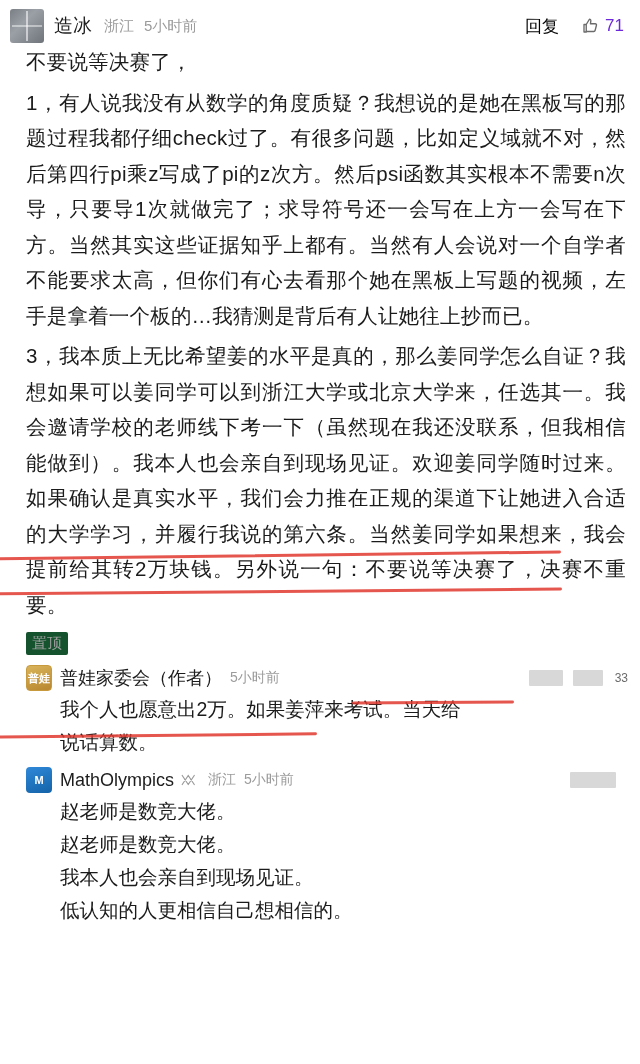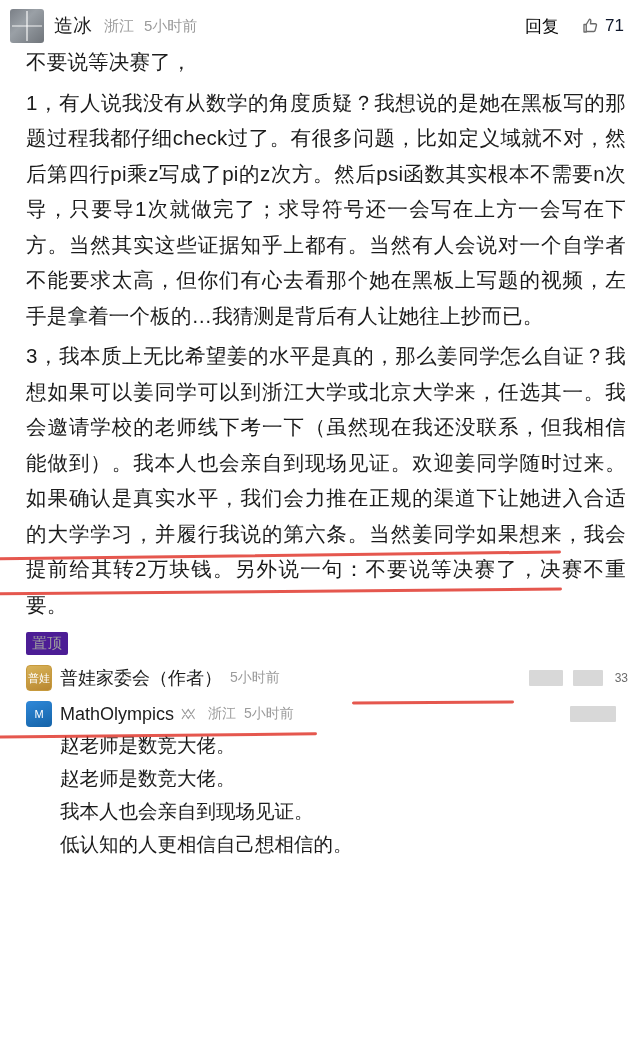--- a/index.html
+++ b/index.html
@@ -87,21 +87,21 @@
     margin-right: 4px;
     cursor: pointer;
   }
   .thumb-icon {
     width: 18px;
     height: 18px;
     display: inline-block;
   }
   .like-count {
     font-size: 17px;
-    color: #0f172a;
+    color: #6d28d9;
     margin-left: 6px;
   }
 
   
   .main-body {
     padding: 0 14px 0 26px;
     position: relative;
   }
   .para {
     font-size: 20.5px;
@@ -123,21 +123,21 @@
   }
 
   
   .pinned-wrap {
     padding: 10px 0 4px 26px;
   }
   .pinned-tag {
     display: inline-block;
     font-size: 15px;
     color: #9e9e9e;
-    background: #4c1d95;
+    background: #14532d;
     padding: 2px 6px;
     border-radius: 2px;
   }
 
   
   .reply {
     padding: 4px 12px 2px 26px;
   }
   .reply-head {
     display: flex;
@@ -149,21 +149,21 @@
     height: 26px;
     flex: 0 0 26px;
     border-radius: 4px;
     position: relative;
     overflow: hidden;
     font-size: 11px;
     color: #fff;
     display: flex;
     align-items: center;
     justify-content: center;
-    font-weight: normal;
+    font-weight: bold;
   }
   .reply-avatar.gold {
     background: linear-gradient(160deg,#d9b45a,#b8862f);
     border: 1px solid #c79a3d;
   }
   .reply-avatar.blue {
     background: linear-gradient(160deg,#2f88d8,#1463a8);
   }
   .reply-name {
     font-size: 18px;
@@ -268,20 +268,24 @@
     <div class="reply-avatar gold">
       <span>普娃</span>
     </div>
     <span class="reply-name">普娃家委会</span>
     <span class="author-tag">（作者）</span>
     <span class="reply-time">5小时前</span>
     <div class="reply-spacer"></div>
     <span class="blur-box w1"></span>
     <span class="blur-box w2"></span>
     <span class="reply-like-count">33</span>
+  </div>
+  <div class="reply-body">
+    <span class="reply-line">我个人也愿意出2万。如果姜萍来考试。当天给</span>
+    <span class="reply-line">说话算数。</span>
   </div>
 </div>
 
 <div class="reply">
   <div class="reply-head">
     <div class="reply-avatar blue">
       <span>M</span>
     </div>
     <span class="reply-name">MathOlympics</span>
     <span class="verified-icon">

